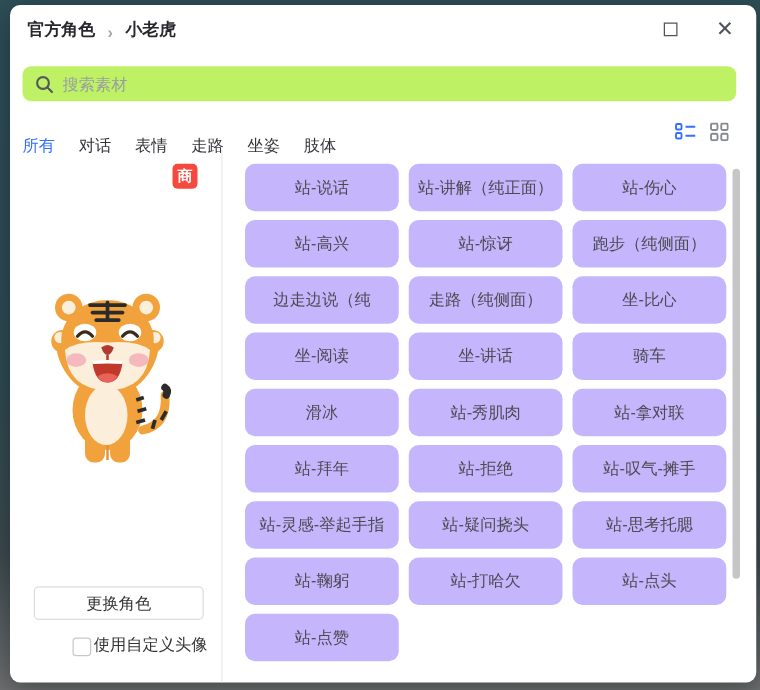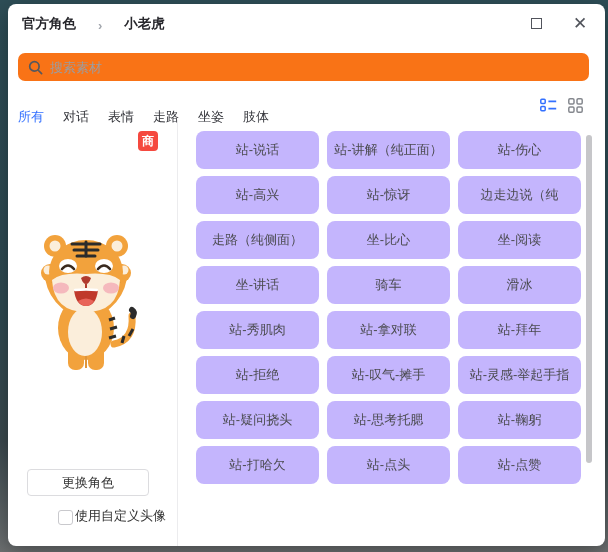--- a/index.html
+++ b/index.html
@@ -10,30 +10,30 @@
     position:relative; overflow:hidden;
   }
   .window {
     position:absolute; left:8px; top:4px; width:597px; height:542px;
     background:#ffffff; border-radius:8px;
     box-shadow:0 6px 22px rgba(0,0,0,.35);
     overflow:hidden;
   }
   
   .titlebar { position:absolute; left:0; top:0; width:100%; height:40px; }
-  .breadcrumb { position:absolute; left:14px; top:11px; font-size:13.5px; font-weight:bold; color:#27272c; display:flex; align-items:flex-end; gap:22px; }
+  .breadcrumb { position:absolute; left:14px; top:11px; font-size:13.5px; font-weight:bold; color:#27272c; display:flex; align-items:flex-end; gap:10px; }
   .breadcrumb .sep { color:#a2a6ad; font-weight:bold; font-size:13px; }
   .win-controls { position:absolute; right:14px; top:8px; display:flex; gap:22px; align-items:center; }
   .win-btn { width:22px; height:22px; display:flex; align-items:center; justify-content:center; cursor:pointer; }
   .max-glyph { width:11px; height:11px; border:1.6px solid #51545c; }
   .close-glyph { font-size:17px; color:#51545c; line-height:1; }
   
   .searchbar {
     position:absolute; left:10px; top:49px; width:571px; height:28px;
-    background:#f97316; border-radius:7px; display:flex; align-items:center; padding:0 10px;
+    background:#bef264; border-radius:7px; display:flex; align-items:center; padding:0 10px;
   }
   .searchbar svg { flex:0 0 auto; margin-right:7px; }
   .searchbar input {
     border:none; outline:none; background:transparent; width:100%;
     font-size:13px; color:#333; font-family:inherit;
   }
   .searchbar input::placeholder { color:#9a9da3; }
   
   .tabbar { position:absolute; left:10px; top:90px; right:10px; height:22px; display:flex; align-items:center; }
   .tabs { display:flex; gap:19px; }
@@ -44,21 +44,21 @@
   
   .divider { position:absolute; left:169px; top:116px; bottom:0; width:1px; background:#ececee; }
   
   .badge {
     position:absolute; left:130px; top:127px; width:20px; height:20px;
     background:#f5493f; color:#fff; font-size:12px; font-weight:bold;
     border-radius:4px; display:flex; align-items:center; justify-content:center;
   }
   .tiger { position:absolute; left:22px; top:224px; width:112px; height:148px; }
   .change-btn {
-    position:absolute; left:19px; top:465px; width:122px; height:27px;
+    position:absolute; left:19px; top:465px; width:136px; height:27px;
     background:#fff; border:1px solid #dcdcdf; border-radius:4px;
     font-size:13px; color:#333; display:flex; align-items:center; justify-content:center; cursor:pointer;
   }
   .checkbox-row { position:absolute; left:30px; top:503px; display:flex; align-items:flex-end; gap:2px; cursor:pointer;padding-left:20px; }
   .checkbox { width:15px; height:15px; border:1px solid #c9c9cd; border-radius:3px; background:#fff; }
   .checkbox-label { font-size:13px; color:#333; }
   
   .pose-grid {
     position:absolute; left:188px; top:127px; width:385px;
     display:grid; grid-template-columns:repeat(3,123px); column-gap:8px; row-gap:7px;
@@ -198,20 +198,21 @@
     <div class="checkbox"></div>
     <span class="checkbox-label">使用自定义头像</span>
   </div>
 
   <div class="pose-grid" id="pose-grid">
       <div class="pose-btn">站-说话</div>
       <div class="pose-btn">站-讲解（纯正面）</div>
       <div class="pose-btn">站-伤心</div>
       <div class="pose-btn">站-高兴</div>
       <div class="pose-btn">站-惊讶</div>
+      <div class="pose-btn">跑步（纯侧面）</div>
       <div class="pose-btn">边走边说（纯</div>
       <div class="pose-btn">走路（纯侧面）</div>
       <div class="pose-btn">坐-比心</div>
       <div class="pose-btn">坐-阅读</div>
       <div class="pose-btn">坐-讲话</div>
       <div class="pose-btn">骑车</div>
       <div class="pose-btn">滑冰</div>
       <div class="pose-btn">站-秀肌肉</div>
       <div class="pose-btn">站-拿对联</div>
       <div class="pose-btn">站-拜年</div>

